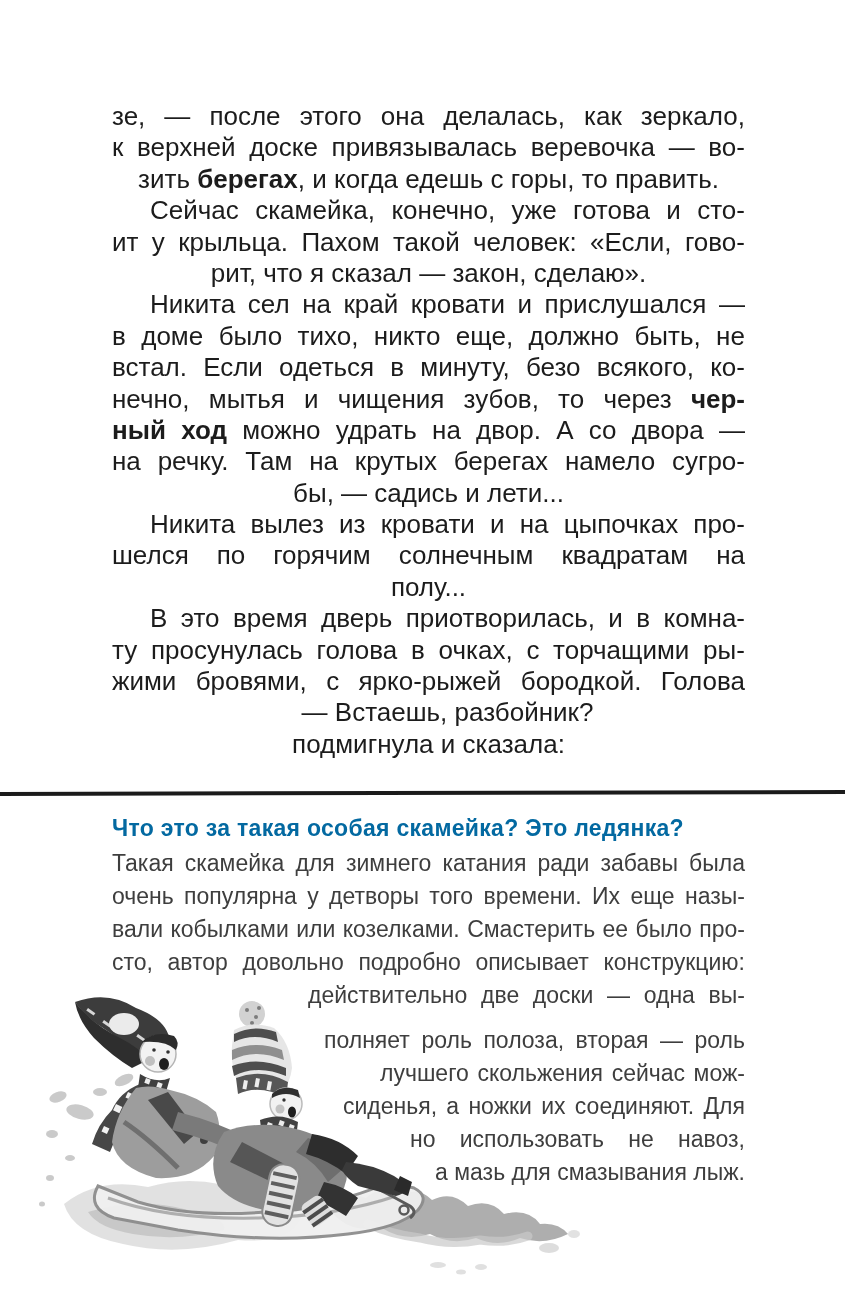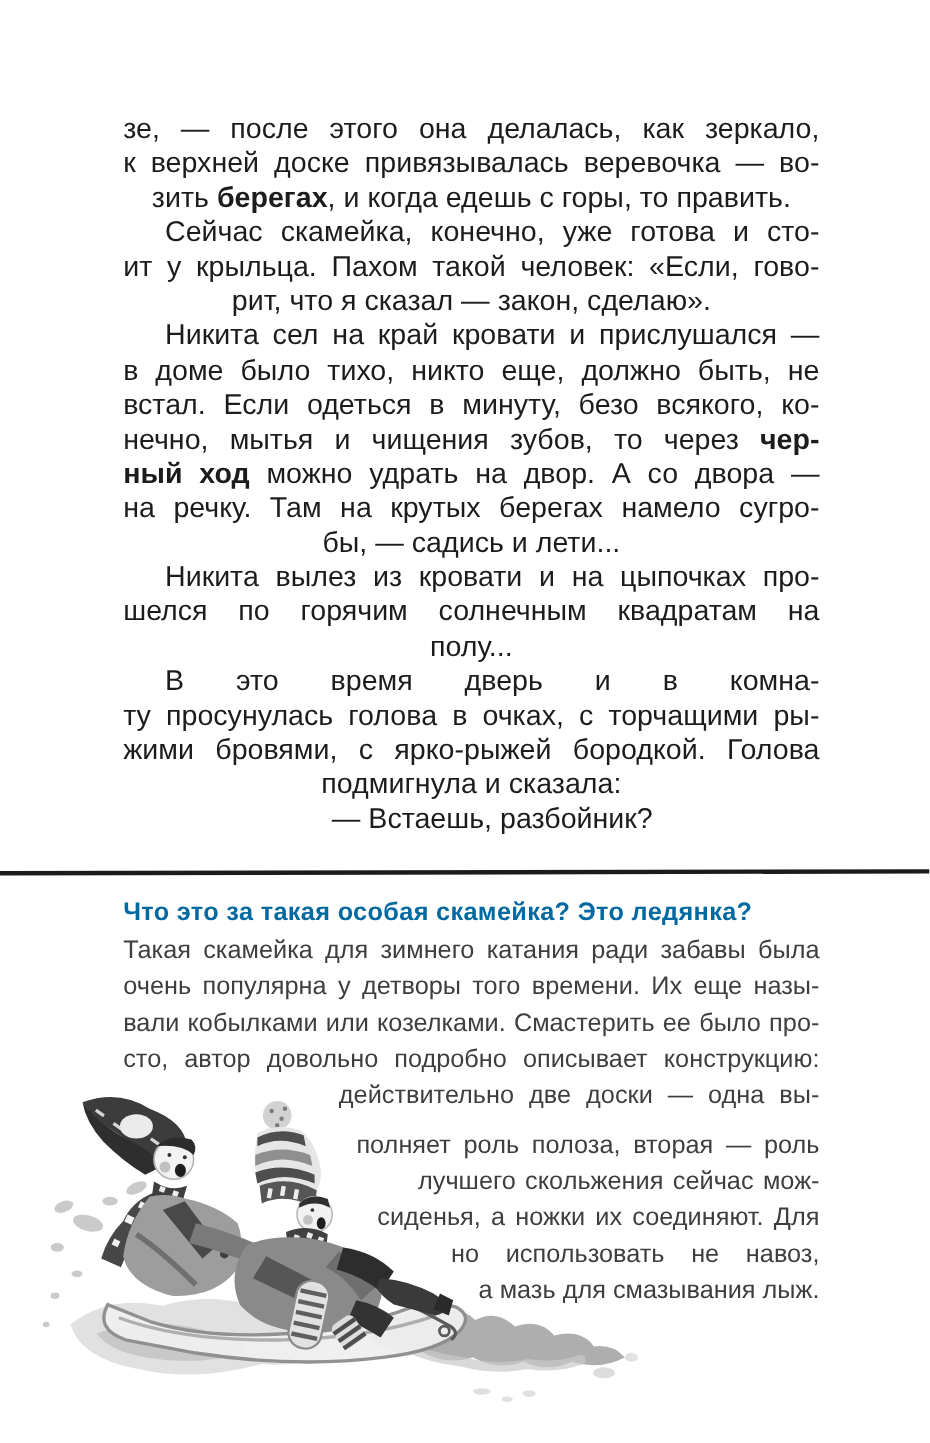--- a/index.html
+++ b/index.html
@@ -166,20 +166,21 @@
       <span>солнечным</span>
       <span>квадратам</span>
       <span>на</span>
     </div>
     <div class="s-line">полу...</div>
     <div class="s-line flex ind">
       <span>В</span>
       <span>это</span>
       <span>время</span>
       <span>дверь</span>
+      <span>приотворилась,</span>
       <span>и</span>
       <span>в</span>
       <span>комна-</span>
     </div>
     <div class="s-line flex">
       <span>ту</span>
       <span>просунулась</span>
       <span>голова</span>
       <span>в</span>
       <span>очках,</span>
@@ -188,22 +189,22 @@
       <span>ры-</span>
     </div>
     <div class="s-line flex">
       <span>жими</span>
       <span>бровями,</span>
       <span>с</span>
       <span>ярко-рыжей</span>
       <span>бородкой.</span>
       <span>Голова</span>
     </div>
+    <div class="s-line ind">— Встаешь, разбойник?</div>
     <div class="s-line">подмигнула и сказала:</div>
-    <div class="s-line ind">— Встаешь, разбойник?</div>
   </div>
 
 <div class="divider"></div>
 
 <div class="c-heading">Что это за такая особая скамейка? Это ледянка?</div>
 
 <div class="commentary">
     <div class="c-line flex">
       <span>Такая</span>
       <span>скамейка</span>

